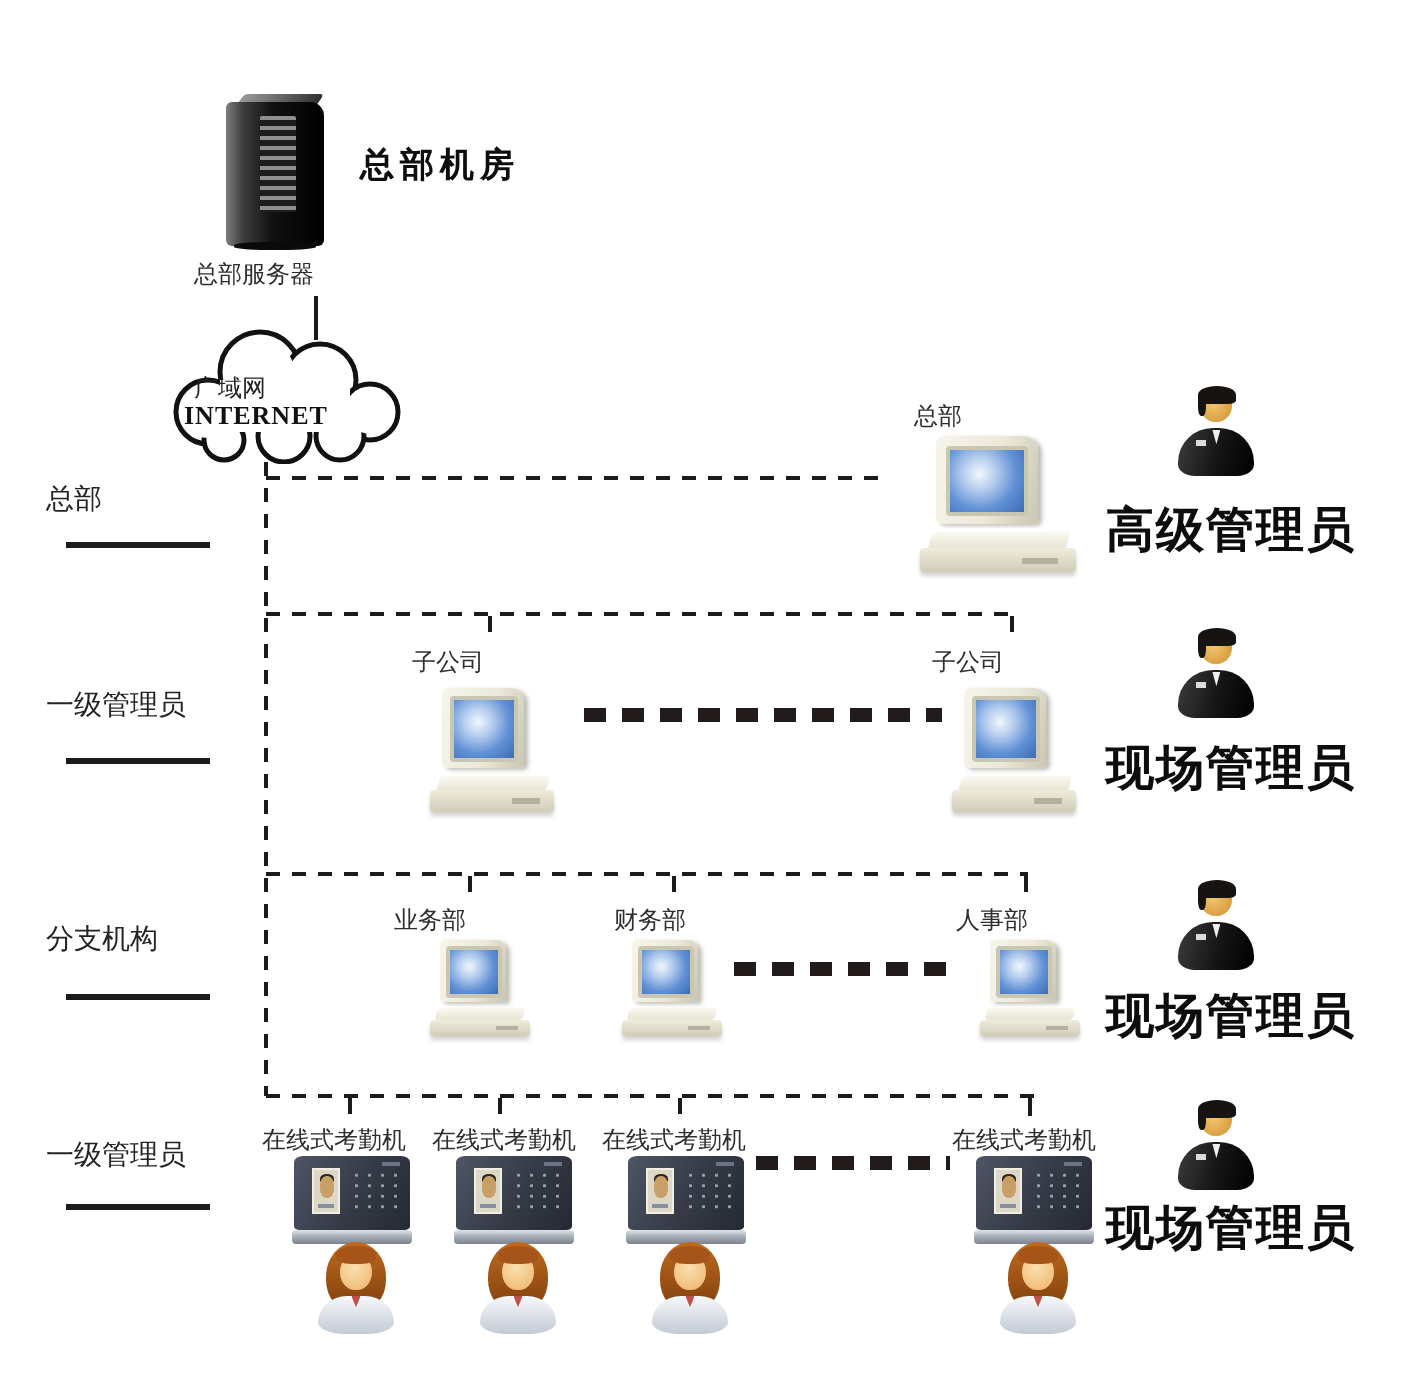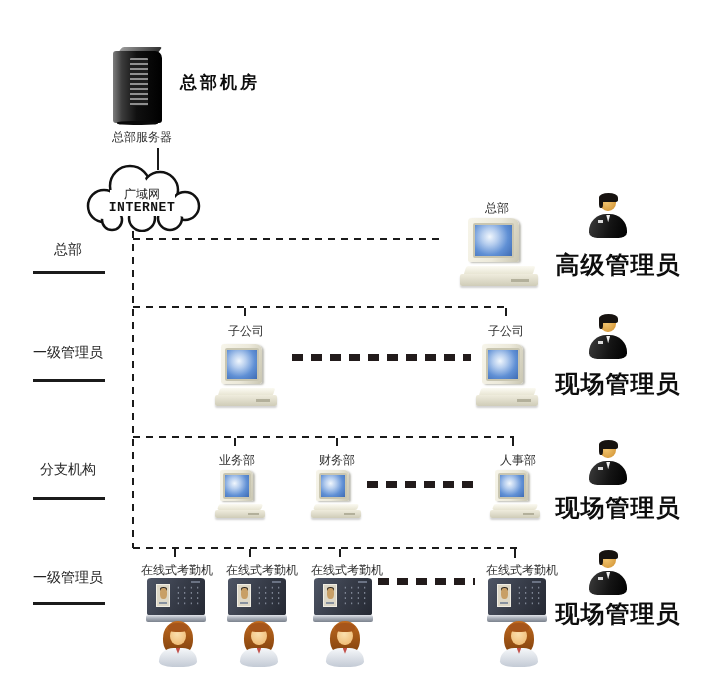--- a/index.html
+++ b/index.html
@@ -1,19 +1,19 @@
 <!DOCTYPE html>
 <html><head>
 <meta charset="utf-8">
 <style>
   html,body{margin:0;padding:0;background:#fff;}
   .canvas{position:relative;width:710px;height:689px;background:#fff;overflow:hidden;
-          font-family:Liberation Mono, monospace;color:#1c1c1c;}
+          font-family:Liberation Serif, serif;color:#1c1c1c;}
   .abs{position:absolute;}
-  .ctr{text-align:center;}
+  .ctr{}
 
   
   .dash-h{height:2px;background:repeating-linear-gradient(90deg,#1b1b1b 0 7px,transparent 7px 13px);}
   .dash-v{width:2px;background:repeating-linear-gradient(180deg,#1b1b1b 0 7px,transparent 7px 13px);}
   .tick{width:2px;background:#1b1b1b;}
   .solid-v{width:2px;background:#1b1b1b;}
   .bold-dash{height:7px;background:repeating-linear-gradient(90deg,#221b1b 0 11px,transparent 11px 19px);}
   .underline{height:3px;background:#1b1b1b;}
 
   
@@ -197,21 +197,21 @@
   <div class="abs pc" style="left:215px;top:470px;width:50px;height:48px;">
     <div class="mon"></div>
     <div class="mon" style="background:none;box-shadow:none;">
         <div class="scr"></div>
       </div>
     <div class="baseTop"></div>
     <div class="baseFront"></div>
     <div class="slot"></div>
   </div>
 
-  <div class="abs small-label ctr" style="left:297px;top:452px;width:80px;">财务部</div>
+  <div class="abs small-label ctr" style="left:307px;top:452px;width:80px;">财务部</div>
   <div class="abs pc" style="left:311px;top:470px;width:50px;height:48px;">
     <div class="mon"></div>
     <div class="mon" style="background:none;box-shadow:none;">
         <div class="scr"></div>
       </div>
     <div class="baseTop"></div>
     <div class="baseFront"></div>
     <div class="slot"></div>
   </div>
 

